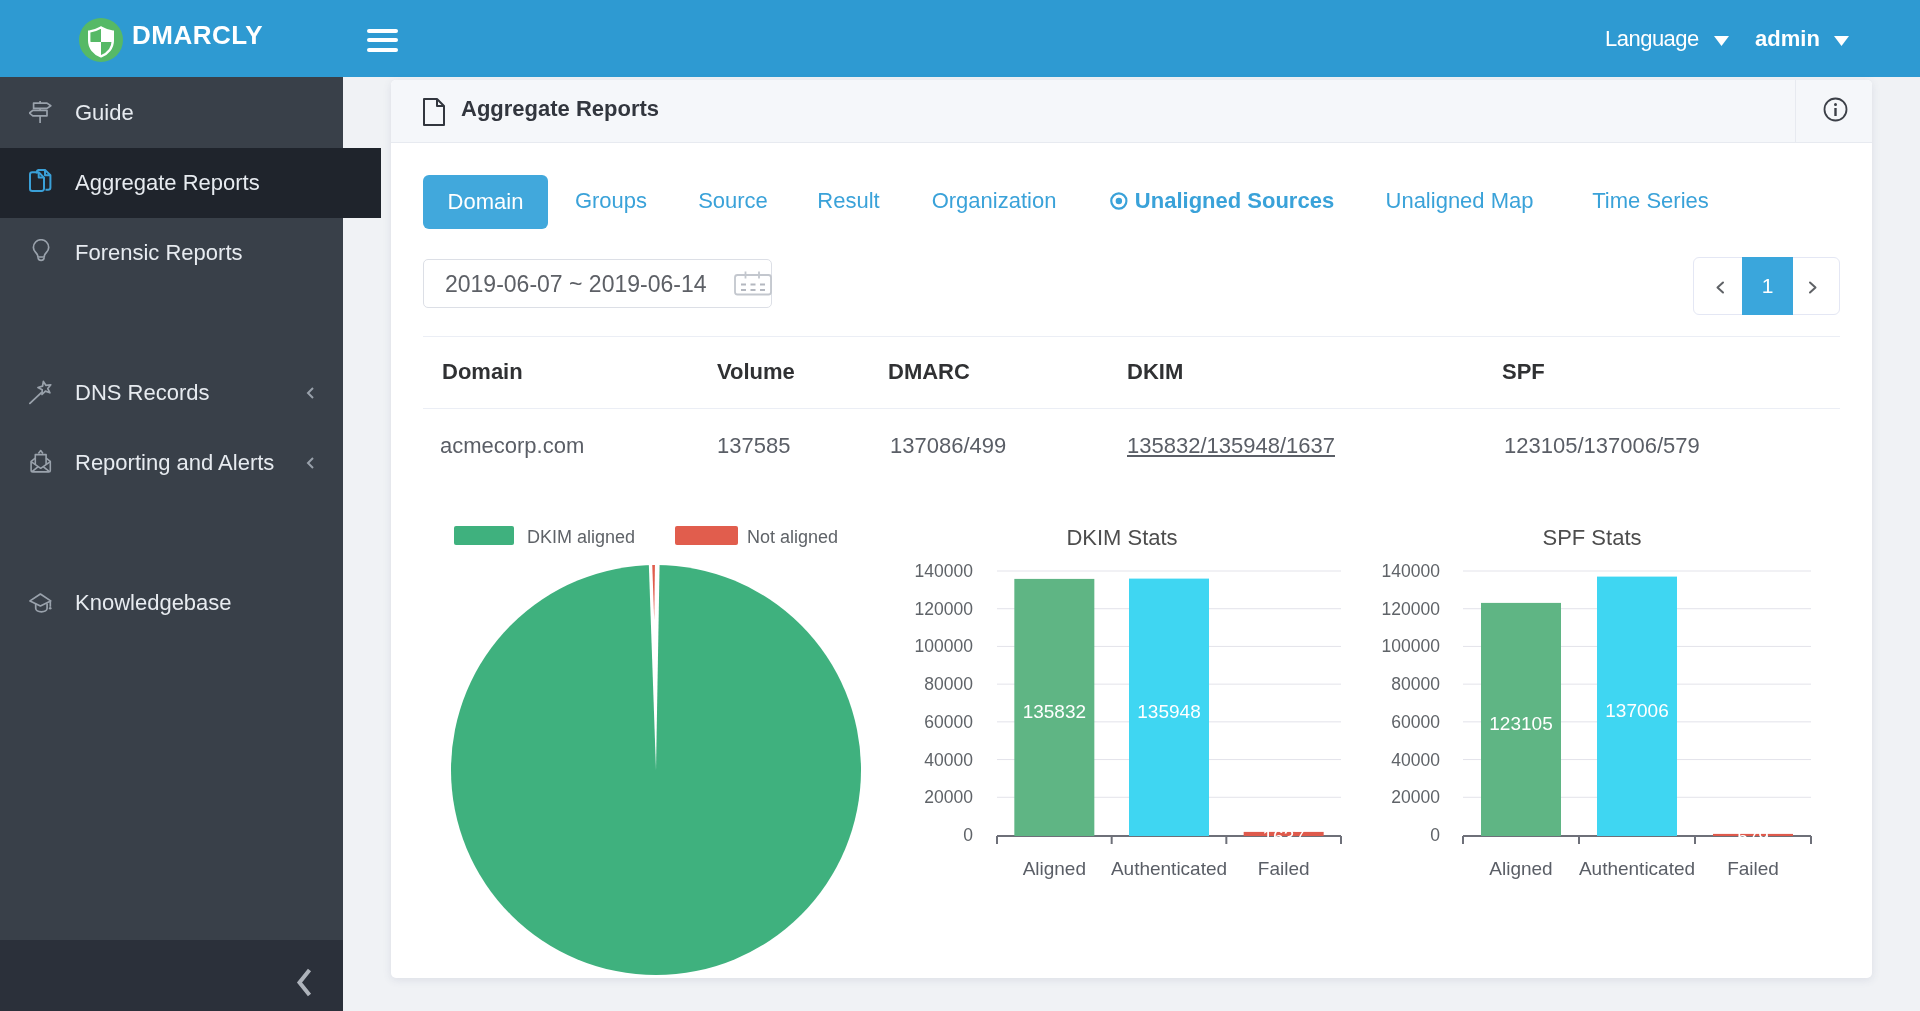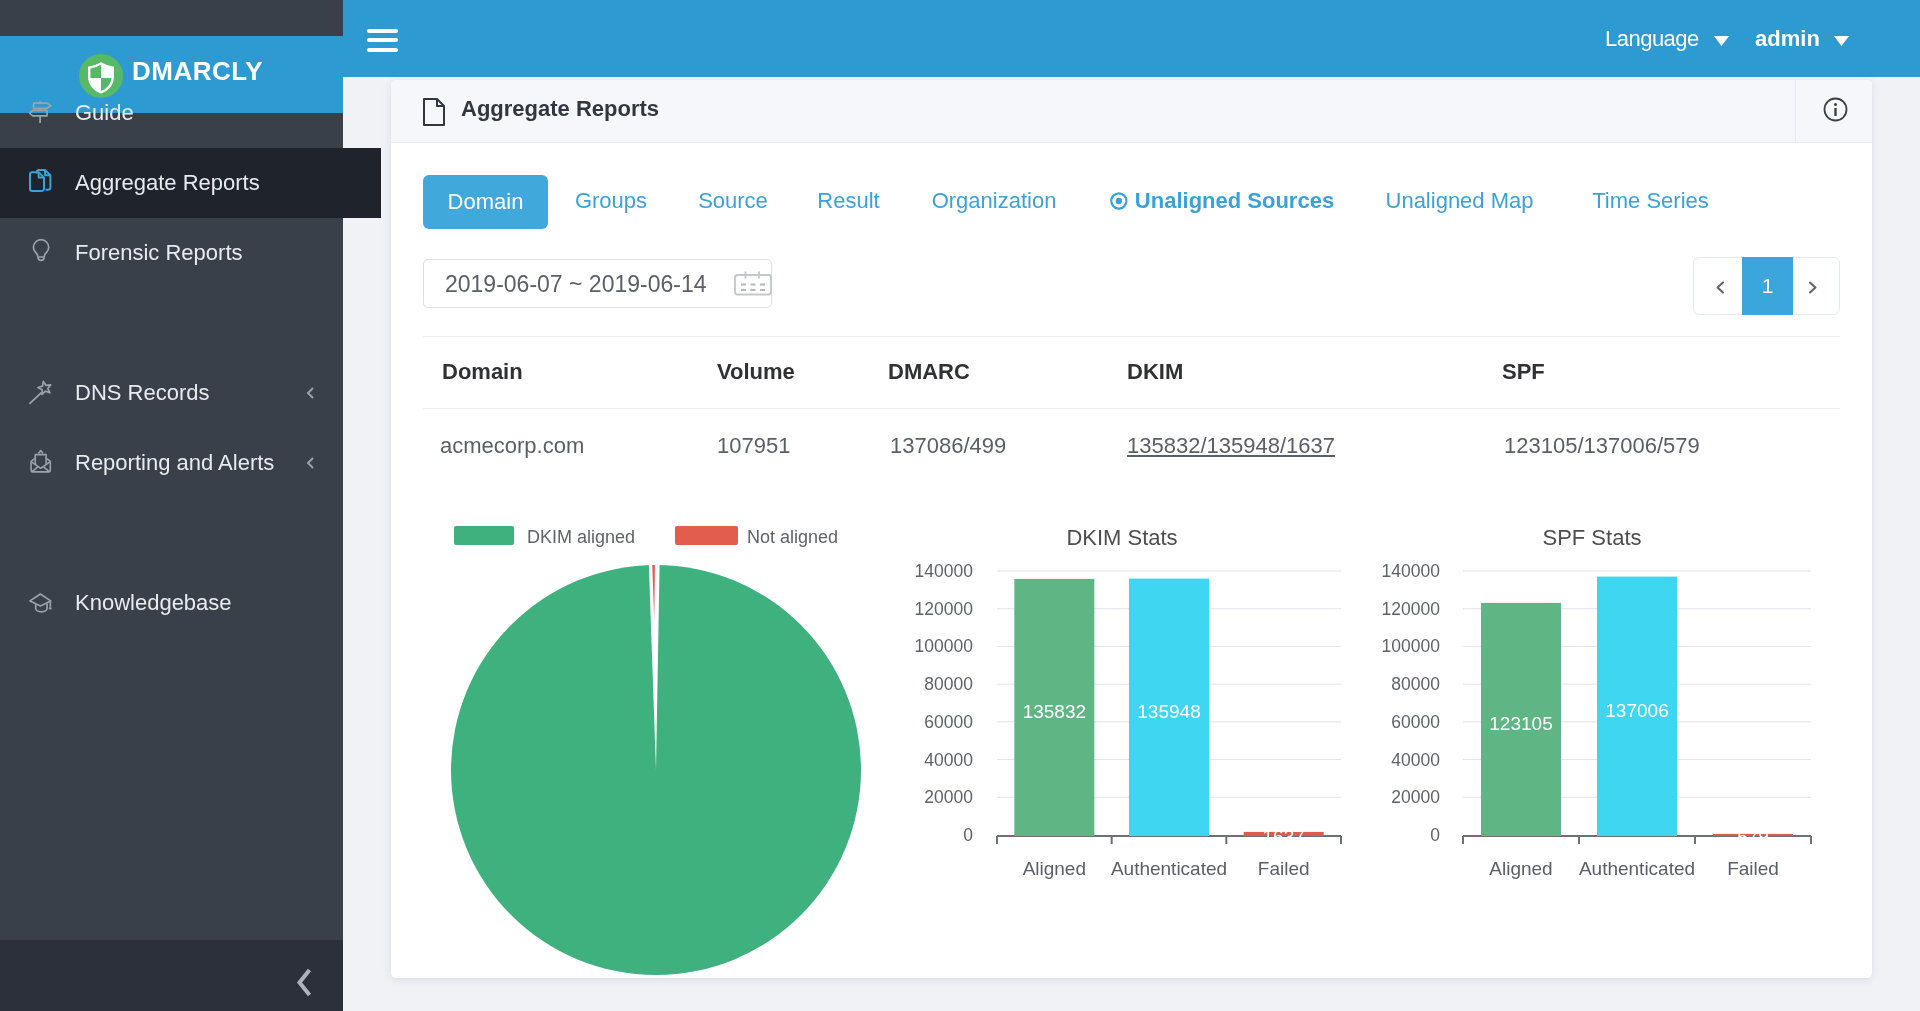--- a/index.html
+++ b/index.html
@@ -1,20 +1,20 @@
 <!DOCTYPE html>
 <html><head>
 <meta charset="utf-8">
 <style>
 * { margin:0; padding:0; box-sizing:border-box; }
 html,body { width:1920px; height:1011px; overflow:hidden; font-family:"Liberation Sans", sans-serif; background:#f0f2f5; }
 
 
 #sidebar { position:absolute; left:0; top:0; width:343px; height:1011px; background:#394049; }
-#logo { position:absolute; left:0; top:0; width:343px; height:77px; background:#2e9ad2;margin-top:36px; }
+#logo { position:absolute; left:0; top:0; width:343px; height:77px; background:#2e9ad2; }
 #logo .circ { position:absolute; left:79px; top:18px; width:44px; height:44px; }
 #logo .word { position:absolute; left:132px; top:20px; font-size:26px; font-weight:bold; color:#fff; letter-spacing:0.5px; }
 .mitem { position:absolute; left:0; width:381px; height:70px; color:#e7ebf0; font-size:22px; }
 .mitem .ic { position:absolute; left:31px; top:24px; width:22px; height:22px; }
 .mitem .lb { position:absolute; left:75px; top:22px; }
 .mitem .ch { position:absolute; left:303px; top:27px; width:16px; height:16px; }
 .mitem.active { background:#1f242c; }
 #collapsebar { position:absolute; left:0; top:940px; width:343px; height:71px; background:#2b303a; }
 
 
@@ -198,21 +198,21 @@
   </div>
 
   <div class="hdiv" style="left:32px; top:256px; width:1417px;"></div>
   <span class="thead" style="left:51px;">Domain</span>
   <span class="thead" style="left:326px;">Volume</span>
   <span class="thead" style="left:497px;">DMARC</span>
   <span class="thead" style="left:736px;">DKIM</span>
   <span class="thead" style="left:1111px;">SPF</span>
   <div class="hdiv" style="left:32px; top:328px; width:1417px;"></div>
   <span class="trow" style="left:49px;">acmecorp.com</span>
-  <span class="trow" style="left:326px;">107951</span>
+  <span class="trow" style="left:326px;">137585</span>
   <span class="trow" style="left:499px;">137086/499</span>
   <span class="trow" style="left:736px;text-decoration:underline;">135832/135948/1637</span>
   <span class="trow" style="left:1113px;">123105/137006/579</span>
 
   <div class="sw" style="left:63px; width:60px; background:#3fb17e;"></div>
   <span class="lgt" style="left:136px;">DKIM aligned</span>
   <div class="sw" style="left:284px; width:63px; background:#e15d4d;"></div>
   <span class="lgt" style="left:356px;">Not aligned</span>
 
   <svg id="pie" style="position:absolute;left:59px;top:484px;" width="412" height="412" viewBox="0 0 412 412">

